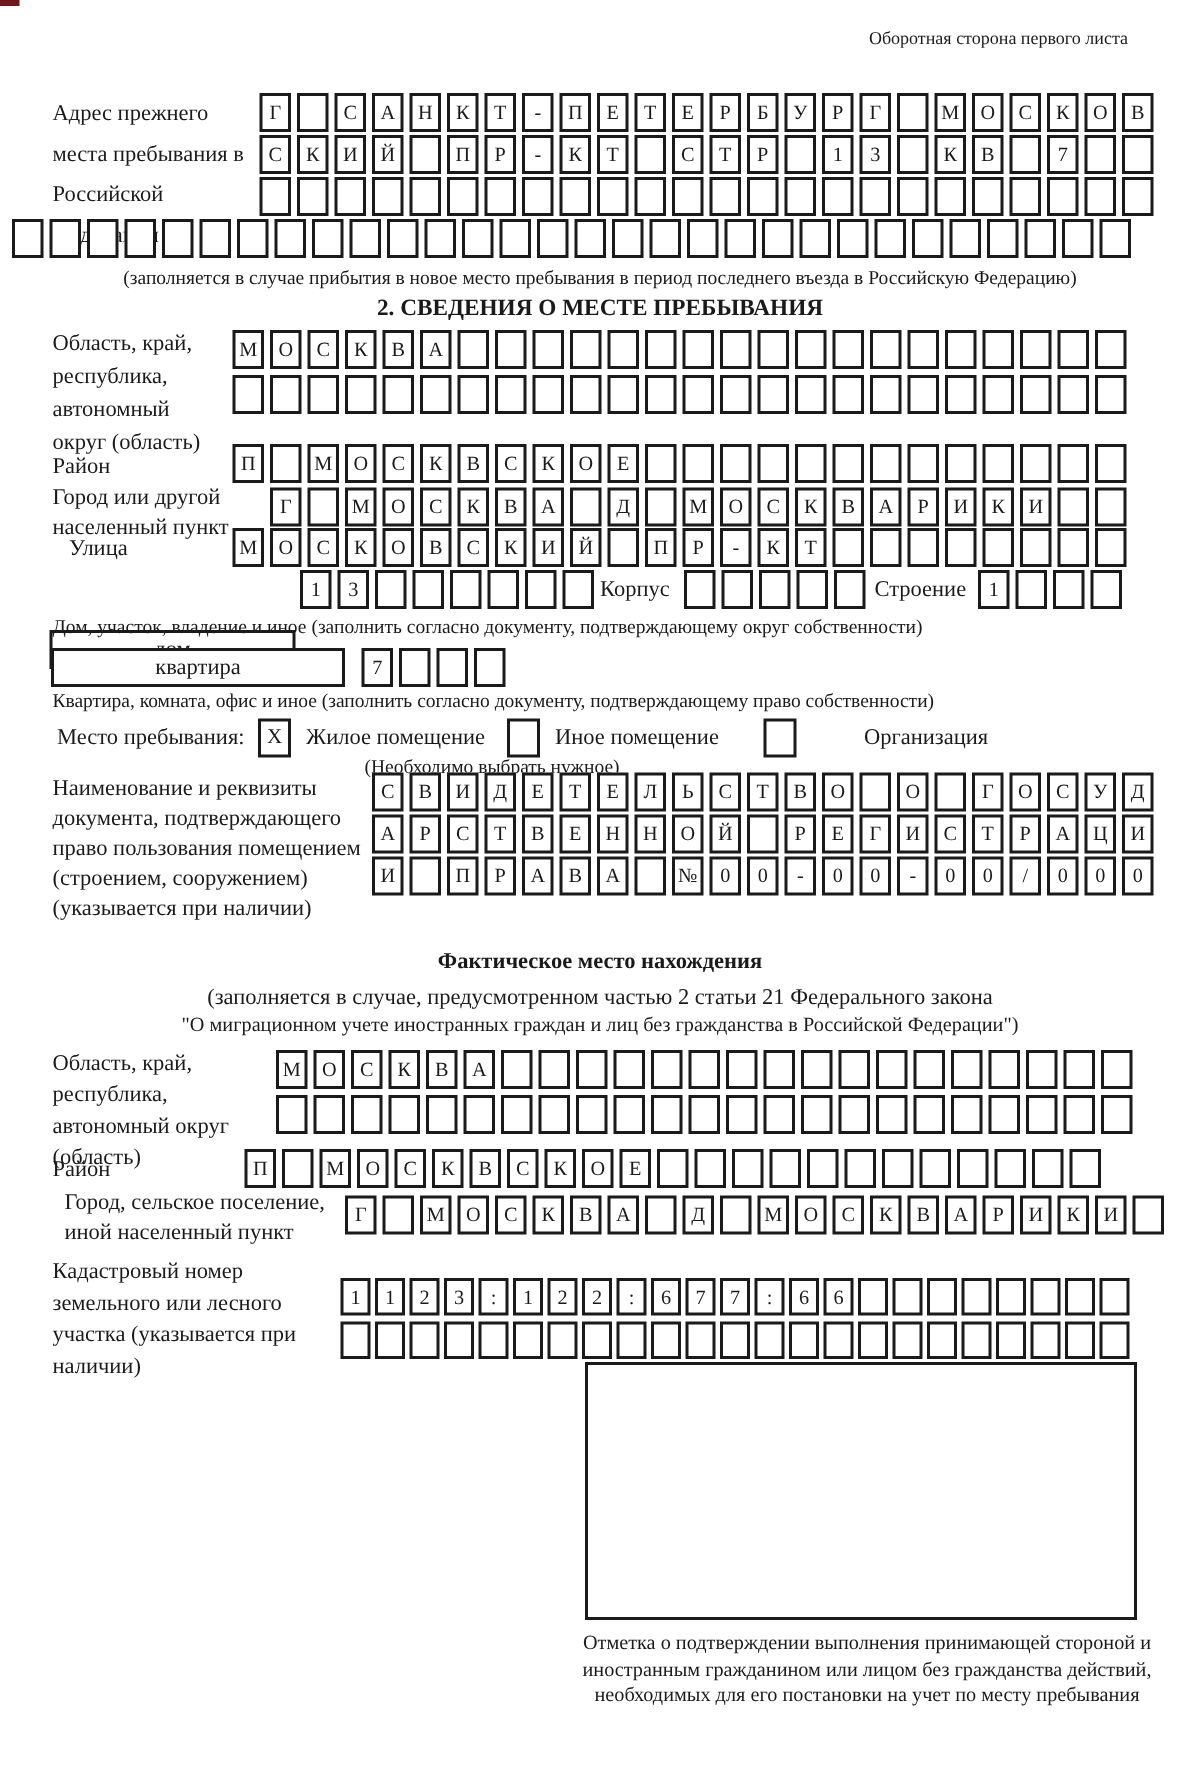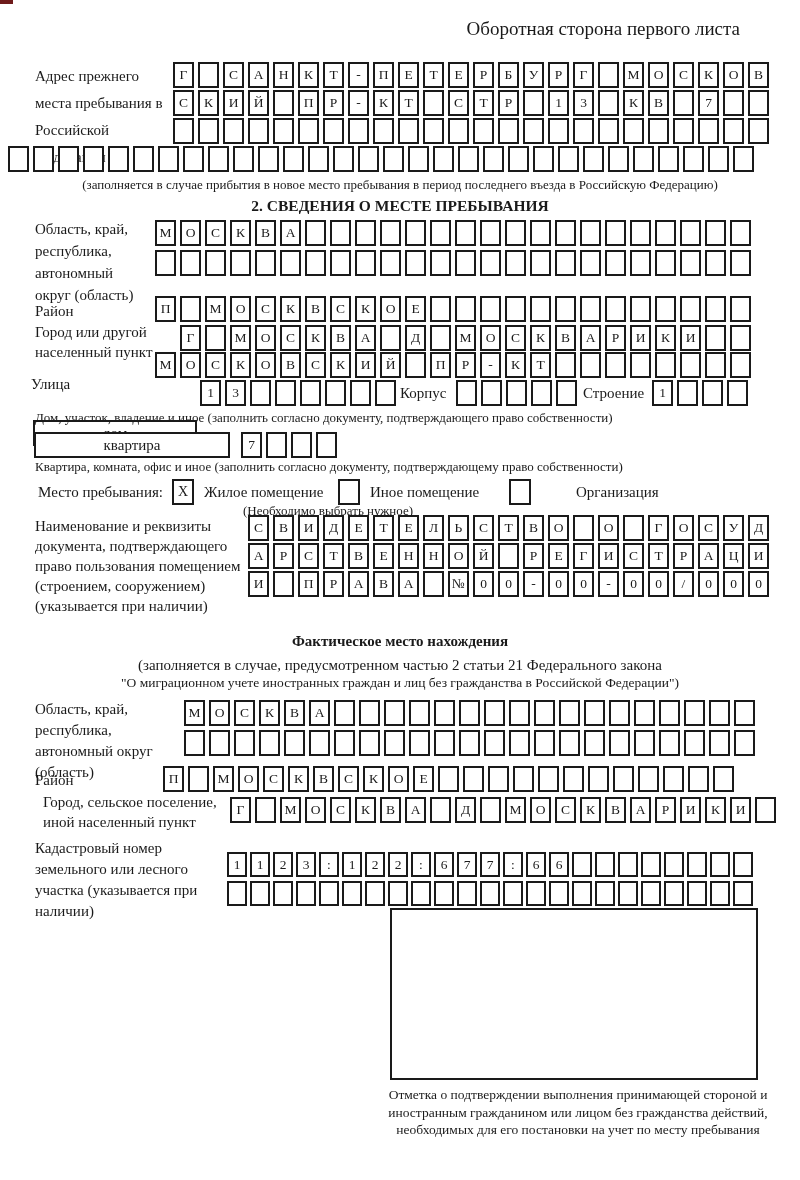--- a/index.html
+++ b/index.html
@@ -35,21 +35,21 @@
     position:absolute;font-size:13.5px;line-height:17.5px;text-align:center;
   }
   .corner{position:absolute;left:0;top:0;width:13px;height:4px;background:#6e1a1a;}
 </style>
 </head>
 <body>
 
 <div id="page">
   <div class="corner"></div>
 
-  <div class="abs" style="top:18px;right:60px;font-size:19px;">Оборотная сторона первого листа</div>
+  <div class="abs" style="top:18px;right:48px;font-size:12px;">Оборотная сторона первого листа</div>
 
   <div class="lbl" style="left:35px;top:63px;width:142px;line-height:27px;">Адрес прежнего места пребывания в Российской Федерации</div>
   <div class="boxrow" style="left:173px;top:62px;">
       <span class="cell">Г</span>
       <span class="cell"></span>
       <span class="cell">С</span>
       <span class="cell">А</span>
       <span class="cell">Н</span>
       <span class="cell">К</span>
       <span class="cell">Т</span>
@@ -261,21 +261,21 @@
       <span class="cell">В</span>
       <span class="cell">А</span>
       <span class="cell">Р</span>
       <span class="cell">И</span>
       <span class="cell">К</span>
       <span class="cell">И</span>
       <span class="cell"></span>
       <span class="cell"></span>
     </div>
 
-  <div class="lbl" style="left:31px;top:356px;margin-top:18px;">Улица</div>
+  <div class="lbl" style="left:46px;top:356px;">Улица</div>
   <div class="boxrow" style="left:155px;top:352px;">
       <span class="cell">М</span>
       <span class="cell">О</span>
       <span class="cell">С</span>
       <span class="cell">К</span>
       <span class="cell">О</span>
       <span class="cell">В</span>
       <span class="cell">С</span>
       <span class="cell">К</span>
       <span class="cell">И</span>
@@ -315,21 +315,21 @@
       <span class="cell"></span>
       <span class="cell"></span>
     </div>
   <div class="lbl" style="left:583px;top:383px;">Строение</div>
   <div class="boxrow" style="left:652px;top:380px;">
       <span class="cell">1</span>
       <span class="cell"></span>
       <span class="cell"></span>
       <span class="cell"></span>
     </div>
-  <div class="cap" style="left:35px;top:410px;">Дом, участок, владение и иное (заполнить согласно документу, подтверждающего право собственности)</div>
+  <div class="cap" style="left:35px;top:410px;">Дом, участок, владение и иное (заполнить согласно документу, подтверждающему округ собственности)</div>
 
   <div class="namebox" style="left:34px;top:432px;width:192px;height:22px;">квартира</div>
   <div class="boxrow" style="left:241px;top:432px;">
       <span class="cell">7</span>
       <span class="cell"></span>
       <span class="cell"></span>
       <span class="cell"></span>
     </div>
   <div class="cap" style="left:35px;top:459px;">Квартира, комната, офис и иное (заполнить согласно документу, подтверждающему право собственности)</div>
 

